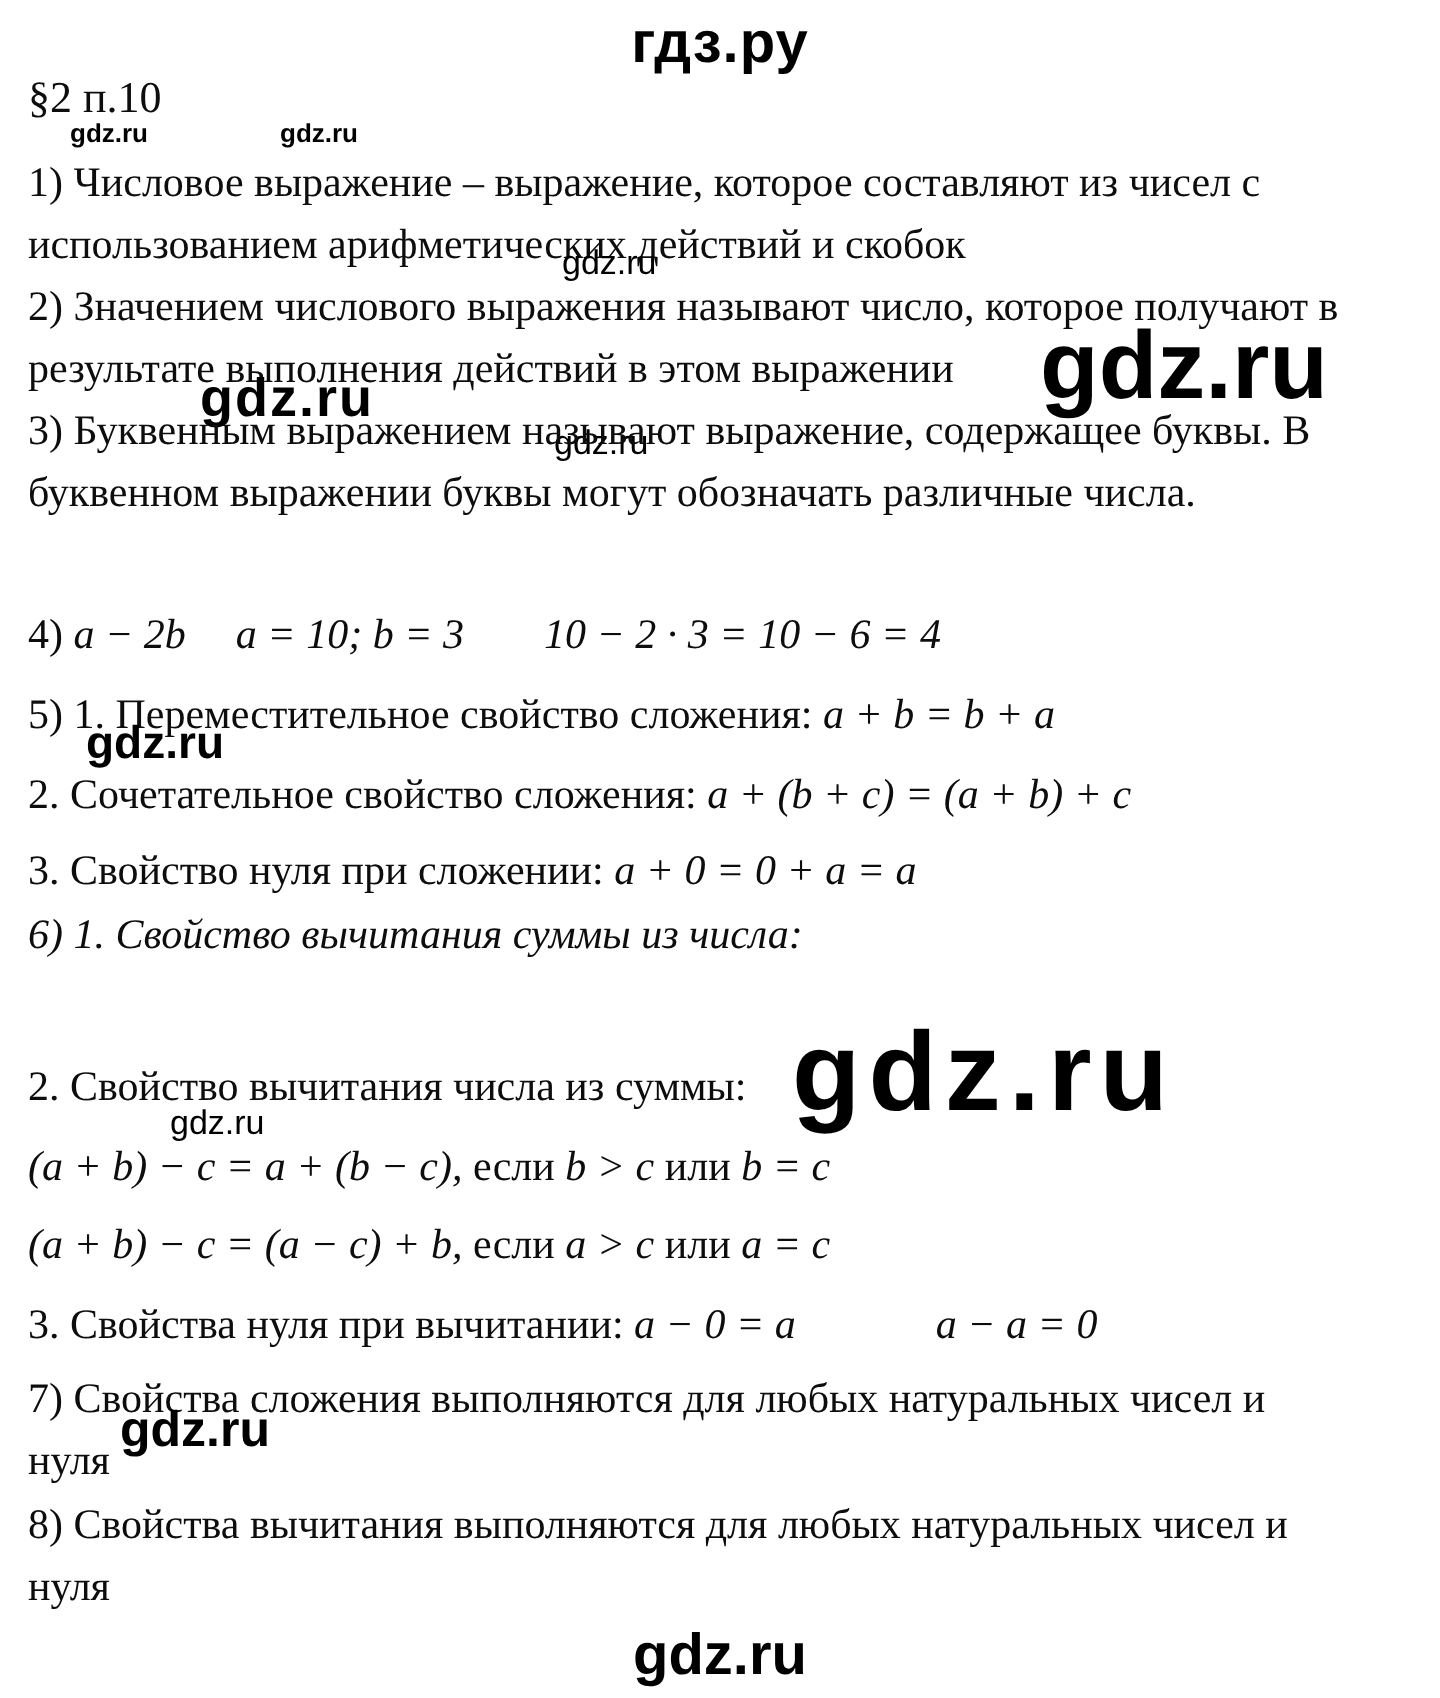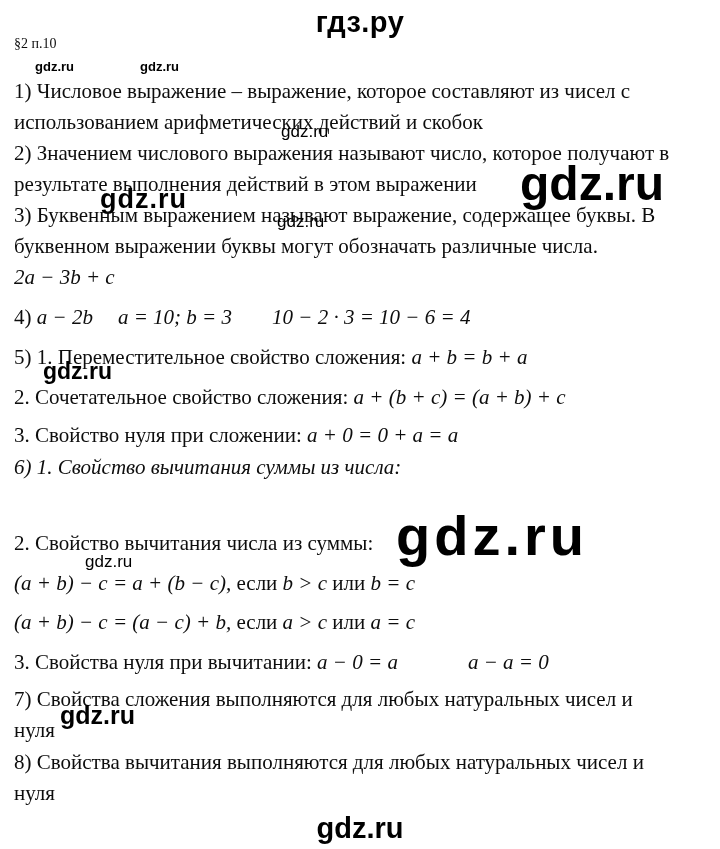--- a/index.html
+++ b/index.html
@@ -9,21 +9,21 @@
   }
   .hdr{
     position:absolute;top:6px;left:0;width:100%;text-align:center;
     font-family:"Liberation Sans",sans-serif;font-weight:bold;font-size:29px;
     letter-spacing:.5px;color:#000;
   }
   .ftr{
     position:absolute;top:812px;left:0;width:100%;text-align:center;
     font-family:"Liberation Sans",sans-serif;font-weight:bold;font-size:29px;color:#000;
   }
-  .sec{position:absolute;left:14px;top:36px;font-size:14px;}
+  .sec{position:absolute;left:14px;top:36px;font-size:22px;}
   .p{position:absolute;left:14px;width:696px;font-size:21px;line-height:31px;}
   .m{font-style:italic;}
   .gap25{margin-left:25px;}
   .gap40{margin-left:40px;}
   .gap70{margin-left:70px;}
   .wm{
     position:absolute;font-family:"Liberation Sans",sans-serif;line-height:1;
     white-space:nowrap;color:#000;
   }
   .wm.b{font-weight:bold;}
@@ -45,21 +45,20 @@
   <span class="wm" style="left:281px;top:123px;font-size:17px;">gdz.ru</span>
 
   <div class="p" style="top:138px;">2) Значением числового выражения называют число, которое получают в результате выполнения действий в этом выражении</div>
 
   <span class="wm b" style="left:520px;top:160px;font-size:48px;">gdz.ru</span>
   <span class="wm b" style="left:100px;top:186px;font-size:27px;letter-spacing:1px;">gdz.ru</span>
   <span class="wm" style="left:277px;top:213px;font-size:17px;">gdz.ru</span>
 
   <div class="p" style="top:200px;">3) Буквенным выражением называют выражение, содержащее буквы. В буквенном выражении буквы могут обозначать различные числа.</div>
 
-  <div class="p" style="top:262px;"><span class="m">2a − 3b + c</span></div>
 
   <div class="p" style="top:302px;"><span>4) </span><span class="m">a − 2b</span><span class="m gap25">a = 10; b = 3</span><span class="m gap40">10 − 2 · 3 = 10 − 6 = 4</span></div>
 
   <div class="p" style="top:342px;"><span>5) 1. Переместительное свойство сложения: </span><span class="m">a + b = b + a</span></div>
 
   <span class="wm b" style="left:43px;top:360px;font-size:23px;">gdz.ru</span>
 
   <div class="p" style="top:382px;"><span>2. Сочетательное свойство сложения: </span><span class="m">a + (b + c) = (a + b) + c</span></div>
 
   <div class="p" style="top:420px;"><span>3. Свойство нуля при сложении: </span><span class="m">a + 0 = 0 + a = a</span></div>

